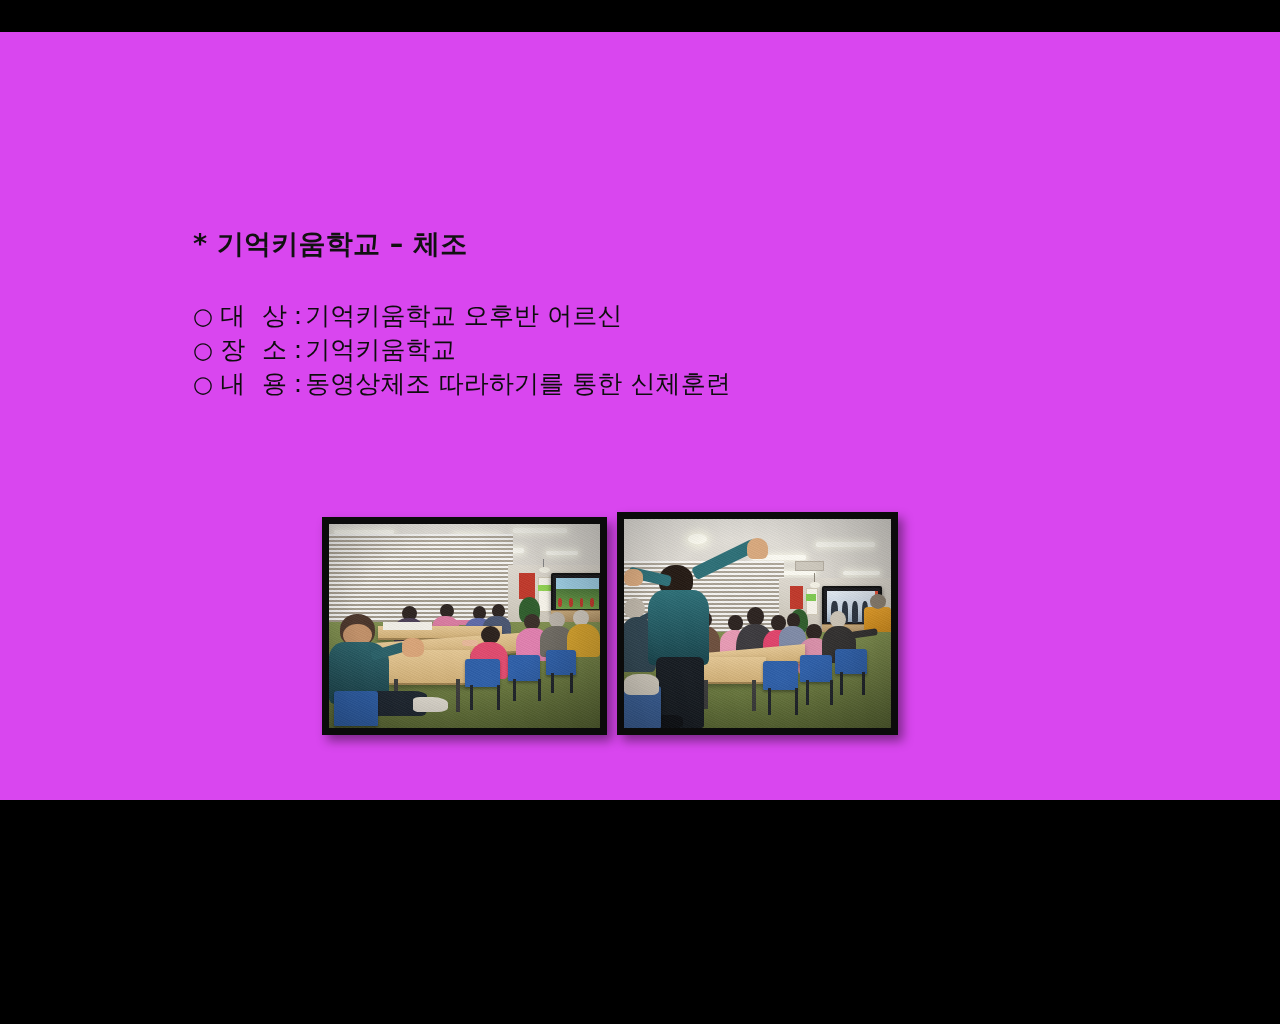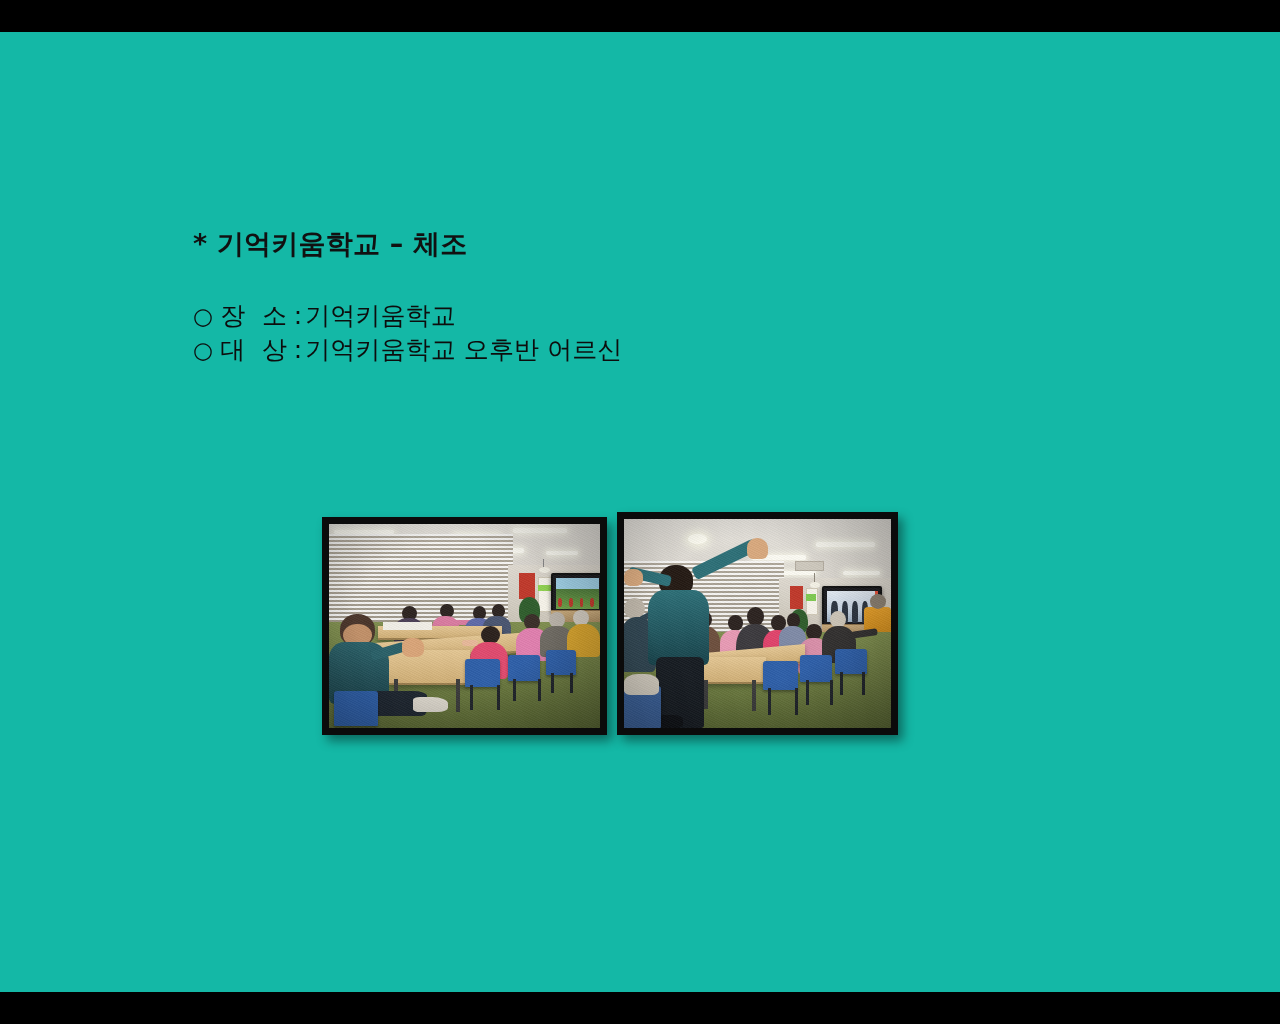--- a/index.html
+++ b/index.html
@@ -31,22 +31,22 @@
   }
   .letterbox.top { top: 0; height: 32px; }
   .letterbox.bottom { bottom: 0; height: 32px; }
 
   
   #slide {
     position: absolute;
     left: 0;
     top: 32px;
     width: 1280px;
-    height: 960px;
-    background: #14b8a6;
+    height: 768px;
+    background: #d946ef;
   }
 
   
   #text-block {
     position: absolute;
     left: 193px;
     top: 196px;
     width: 900px;
   }
 
@@ -222,27 +222,30 @@
   <div id="slide">
 
     <div id="text-block">
 
       <div id="slide-title">* 기억키움학교 – 체조</div>
 
       <div class="bullet-list">
 
 
         <div class="bullet-line">
+          <span class="bullet-mark">○</span><span class="bullet-label">대 상</span><span class="bullet-colon">:</span><span class="bullet-value">기억키움학교 오후반 어르신</span>
+        </div>
+
+        <div class="bullet-line">
           <span class="bullet-mark">○</span><span class="bullet-label">장 소</span><span class="bullet-colon">:</span><span class="bullet-value">기억키움학교</span>
         </div>
 
         <div class="bullet-line">
-          <span class="bullet-mark">○</span><span class="bullet-label">대 상</span><span class="bullet-colon">:</span><span class="bullet-value">기억키움학교 오후반 어르신</span>
+          <span class="bullet-mark">○</span><span class="bullet-label">내 용</span><span class="bullet-colon">:</span><span class="bullet-value">동영상체조 따라하기를 통한 신체훈련</span>
         </div>
-
 
       </div>
     </div>
 
     <div id="photo-row">
 
       <div class="photo-frame" id="photo-left">
         <div class="photo-inner">
 
           <div class="ceiling"></div>

